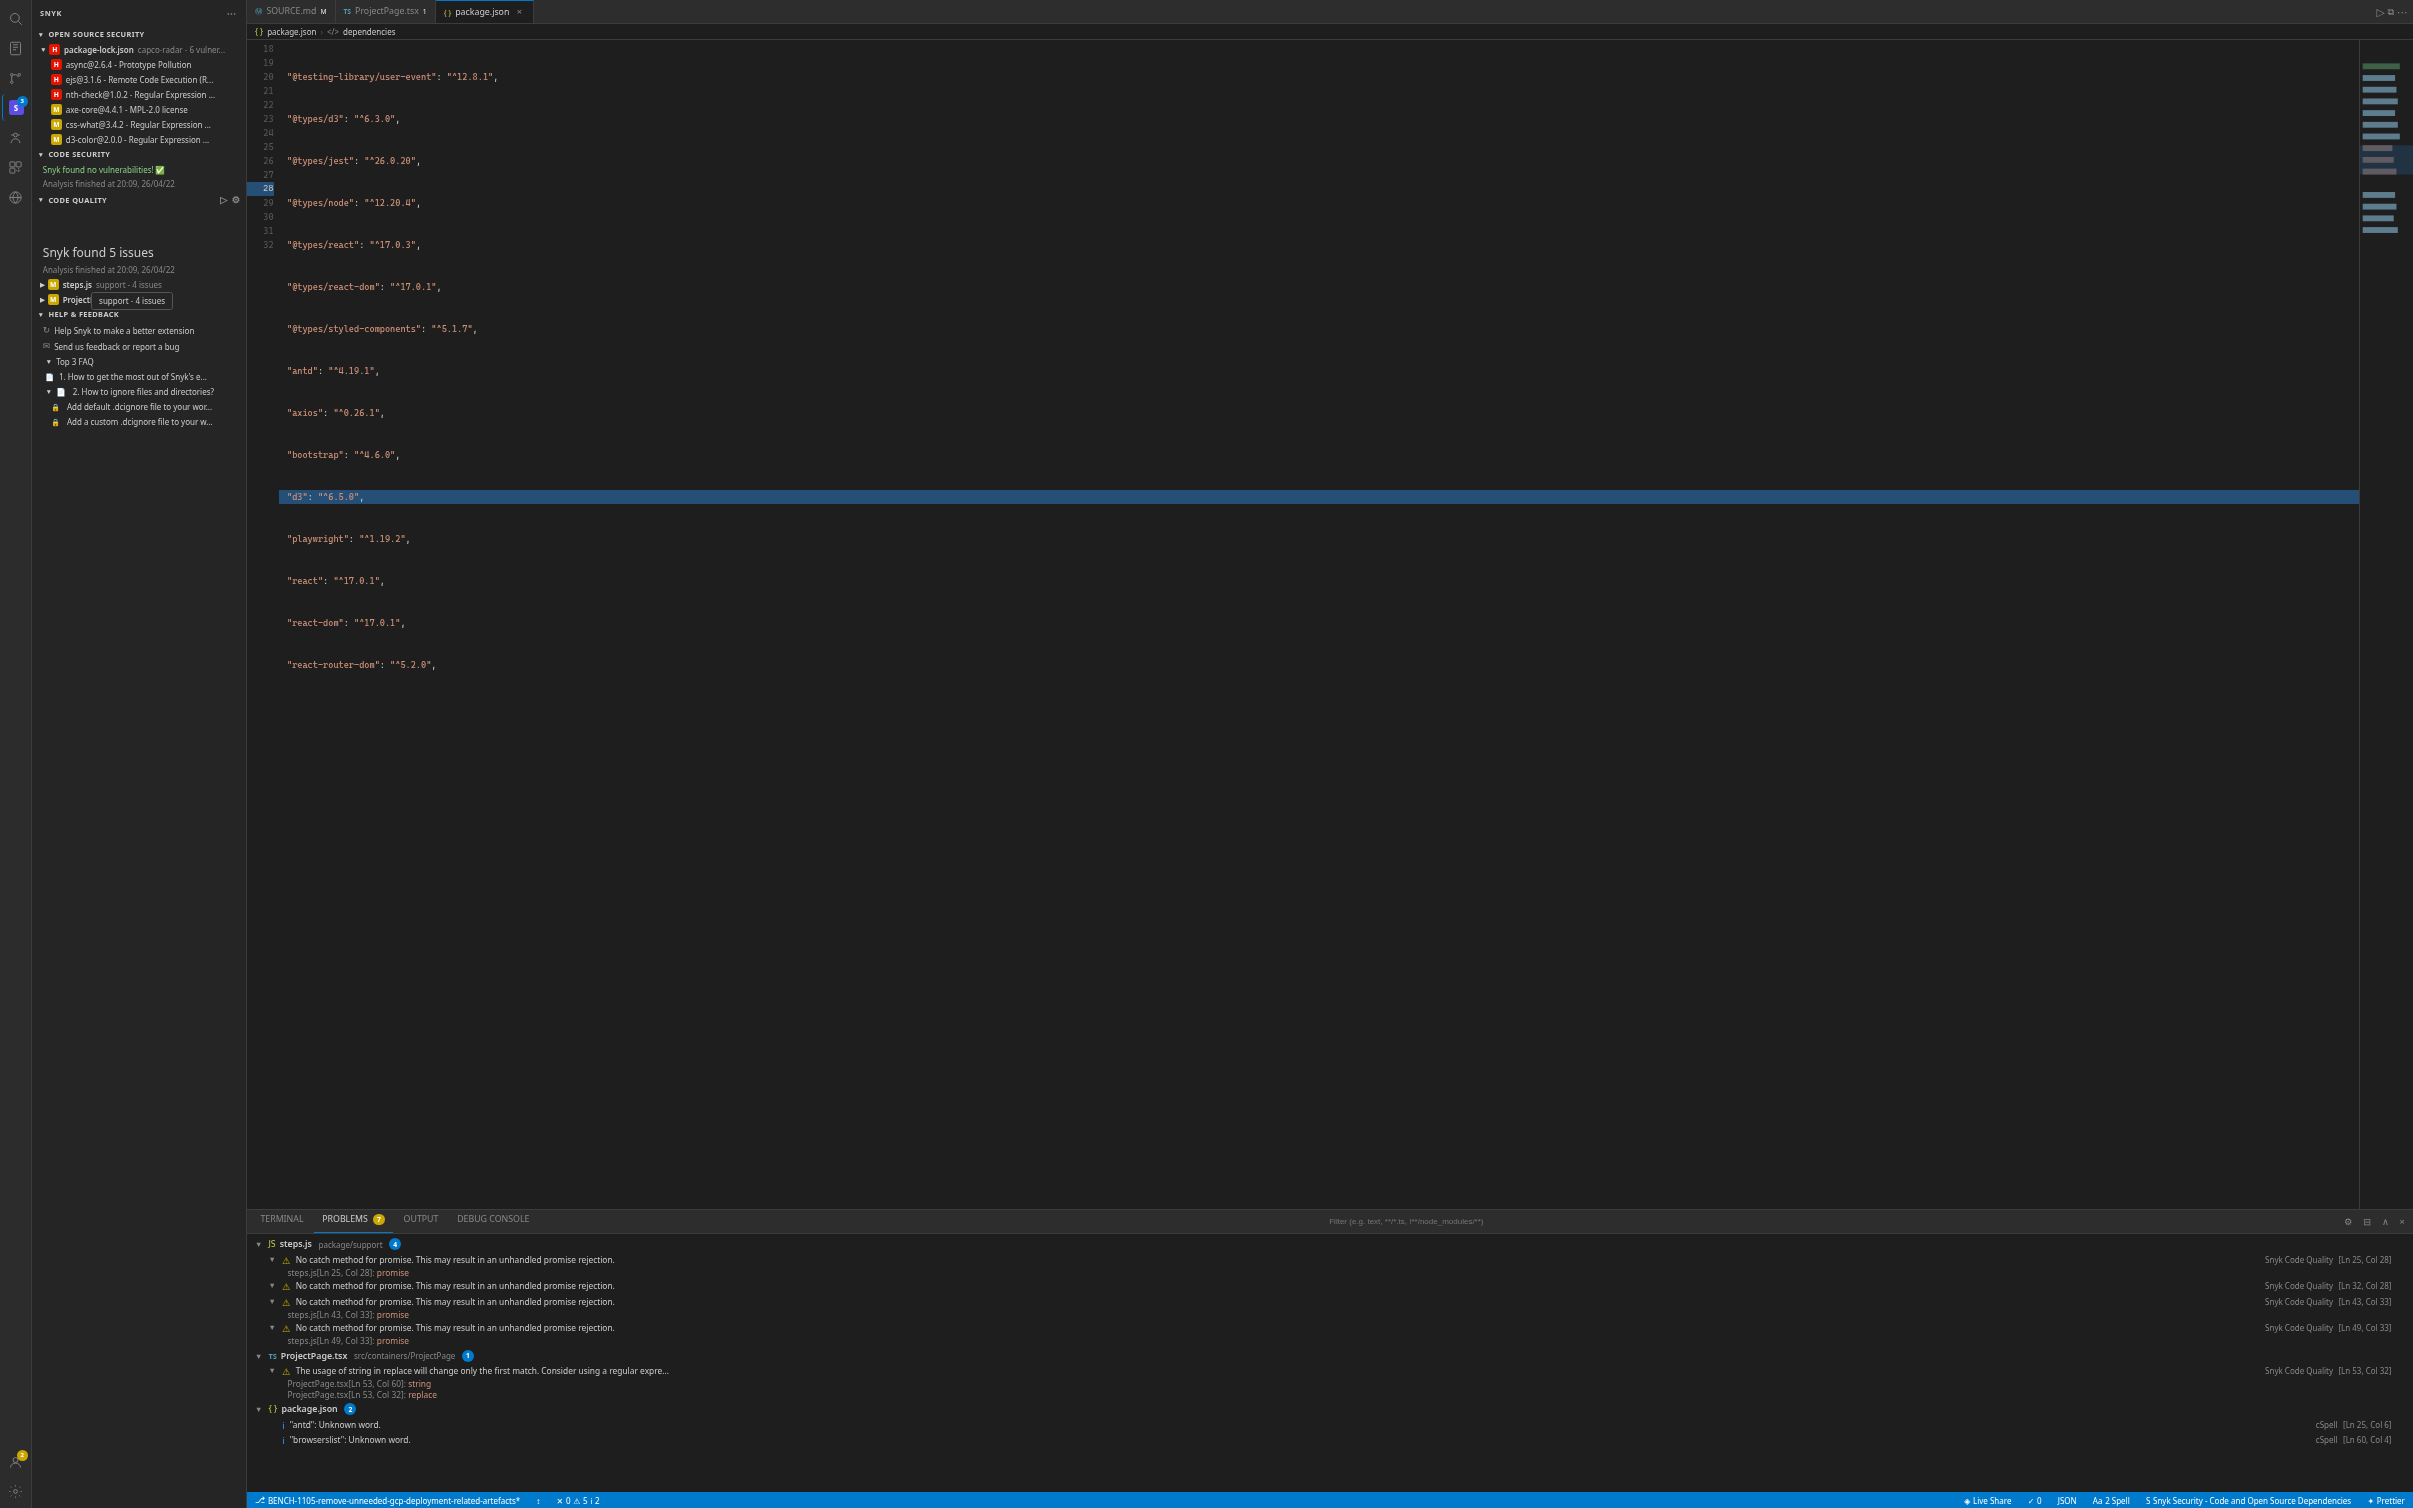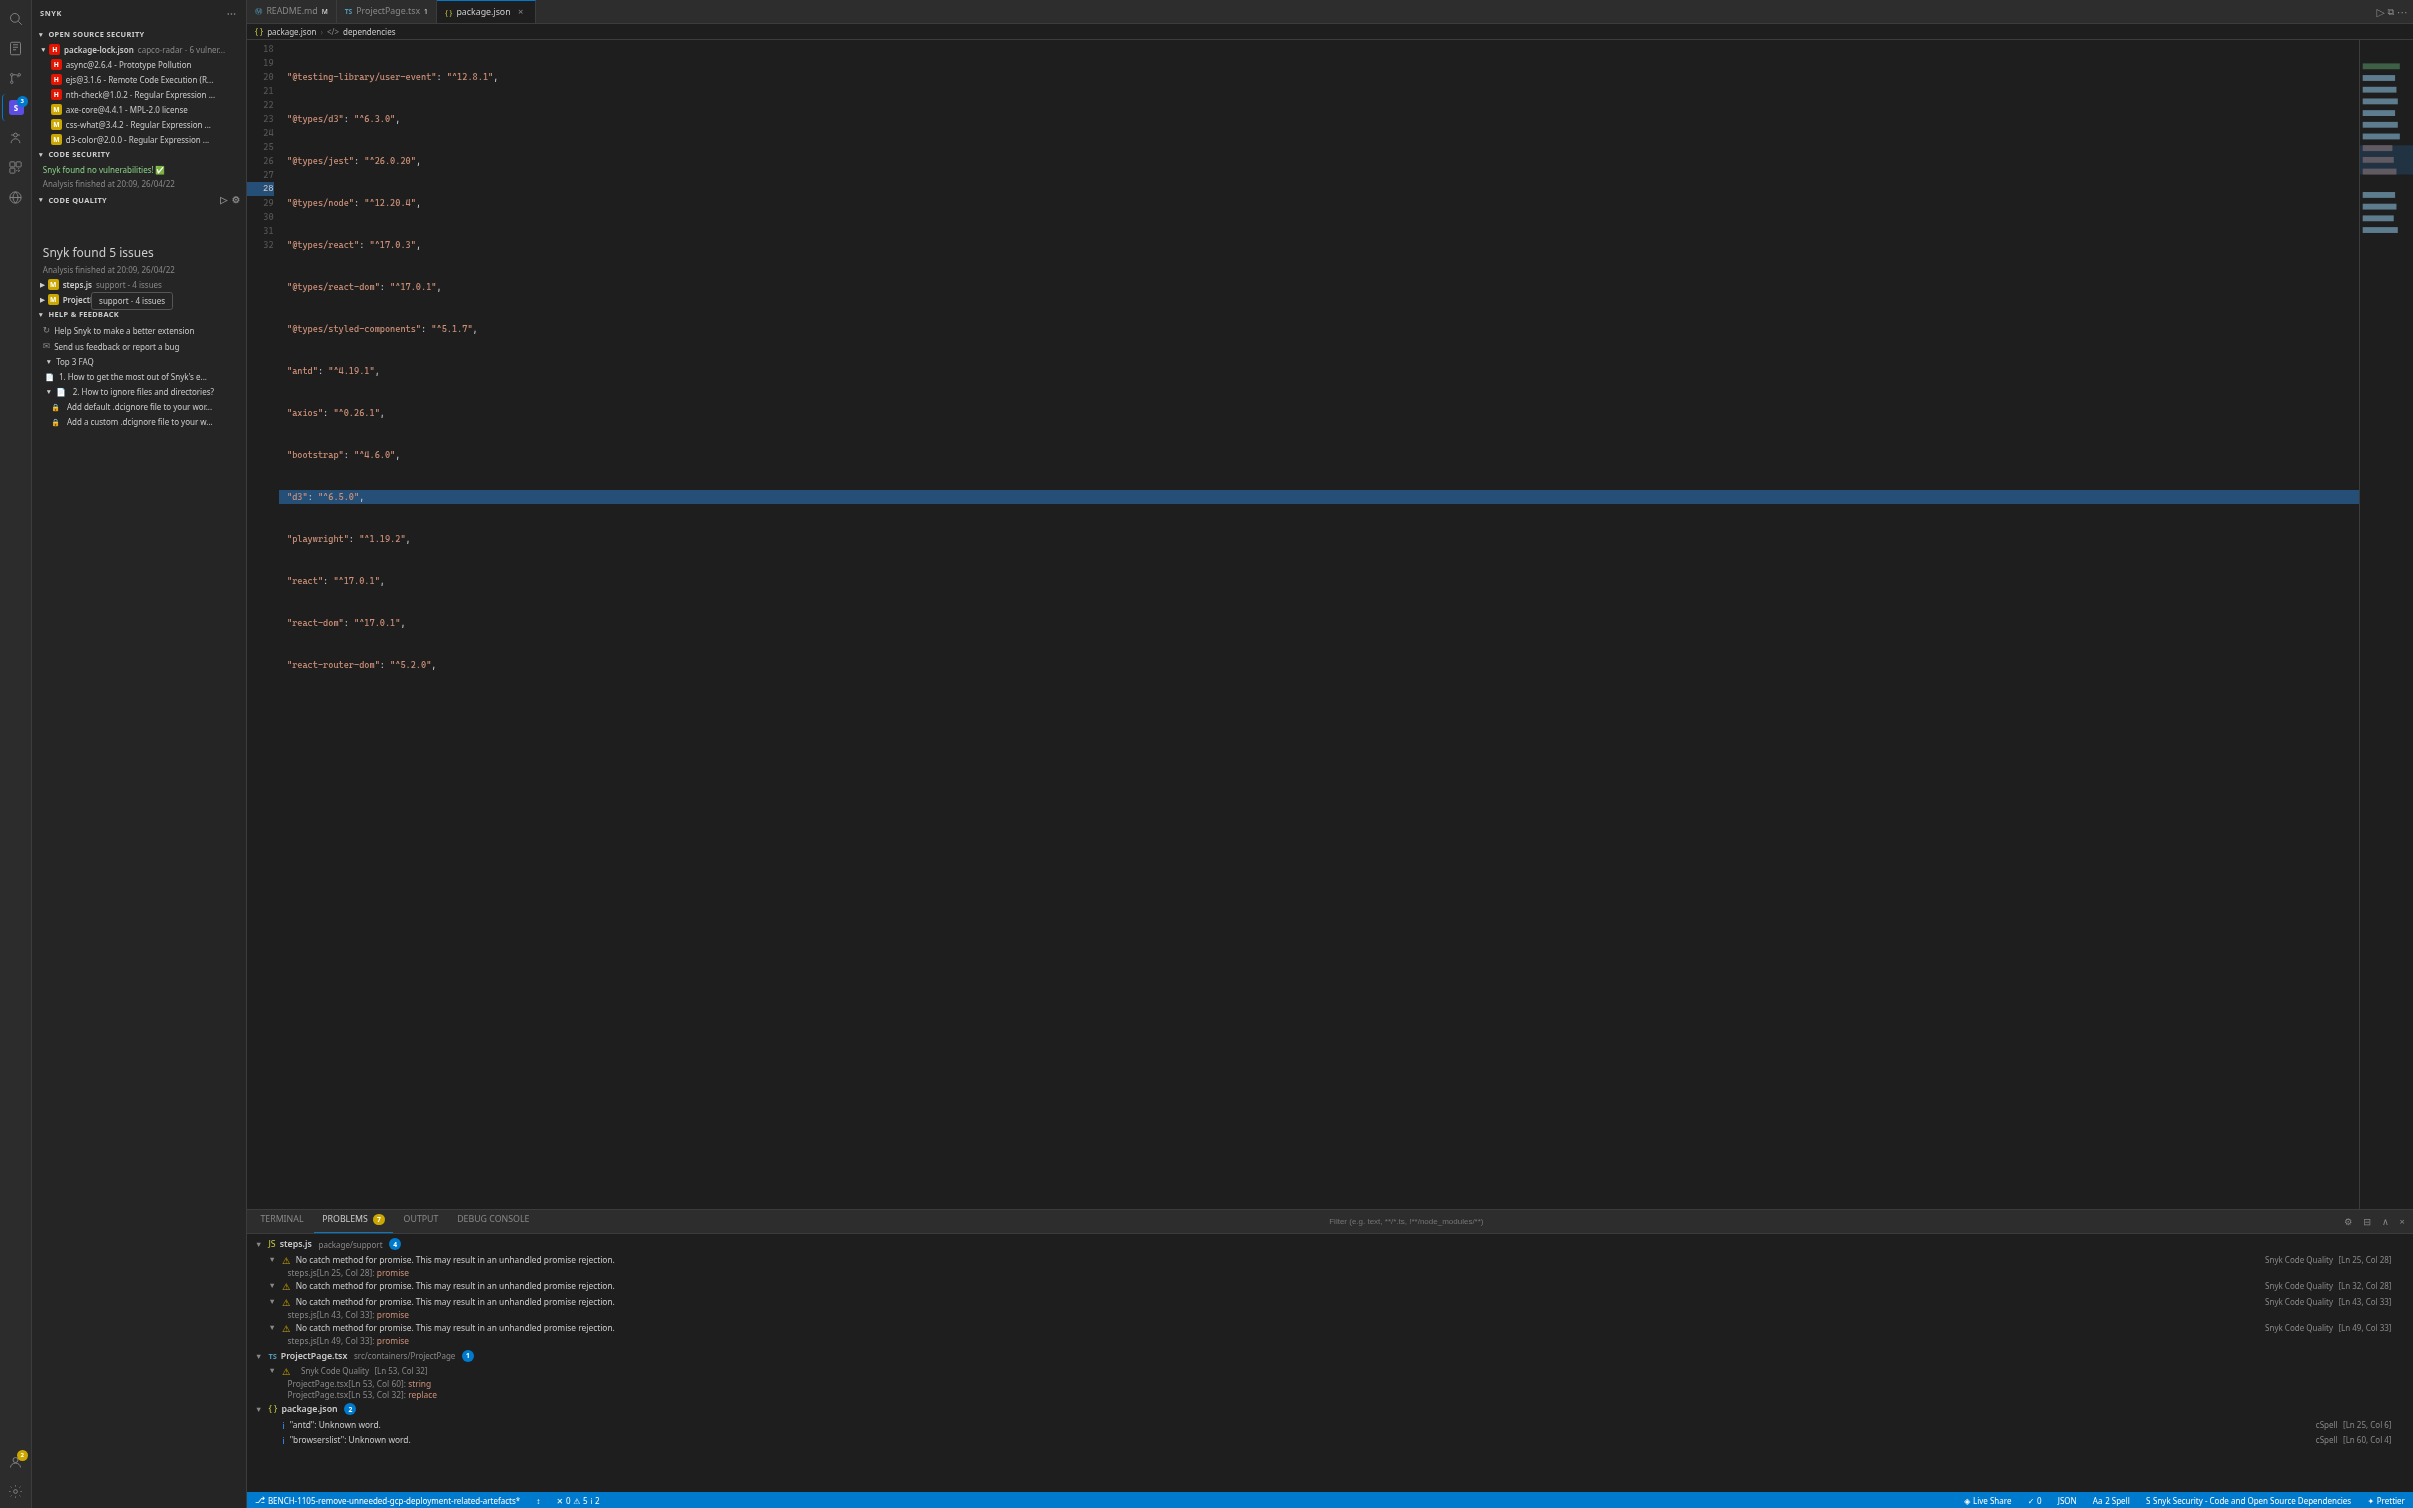--- a/index.html
+++ b/index.html
@@ -671,21 +671,21 @@
       <span style="color:#888;font-size:7.4px;margin-right:2.7px;">🔒</span>
       <span>Add a custom .dcignore file to your w...</span>
     </div>
   </div>
 
   <div class="editor-area">
 
     <div class="tabs-bar">
       <div class="tab">
         <span class="tab-icon tab-icon-blue">Ⓜ</span>
-        <span>README.md</span>
+        <span>SOURCE.md</span>
         <span class="tab-modified">M</span>
       </div>
       <div class="tab">
         <span class="tab-icon tab-icon-blue" style="font-size:6.7px;font-weight:bold;">TS</span>
         <span>ProjectPage.tsx</span>
         <span class="tab-modified">1</span>
       </div>
       <div class="tab active">
         <span class="tab-icon" style="color:#cbcb41;">{ }</span>
         <span>package.json</span>
@@ -854,20 +854,21 @@
             <span style="color:#519aba;font-size:7.4px;font-weight:bold;">TS</span>
             <span class="file-name">ProjectPage.tsx</span>
             <span class="file-path">src/containers/ProjectPage</span>
             <span class="file-badge blue">1</span>
           </div>
 
           <div class="problem-item">
             <div class="problem-main">
               <span class="problem-expand-inner">▼</span>
               <span class="warn-icon">⚠</span>
+              <span class="problem-message">The usage of string in replace will change only the first match. Consider using a regular expre...</span>
               <span class="problem-source">Snyk Code Quality</span>
               <span class="problem-location">[Ln 53, Col 32]</span>
             </div>
             <div class="problem-detail">ProjectPage.tsx[Ln 53, Col 60]: <span>string</span></div>
             <div class="problem-detail">ProjectPage.tsx[Ln 53, Col 32]: <span>replace</span></div>
           </div>
         </div>
 
         <div class="problem-row">
           <div class="problem-file-header">

